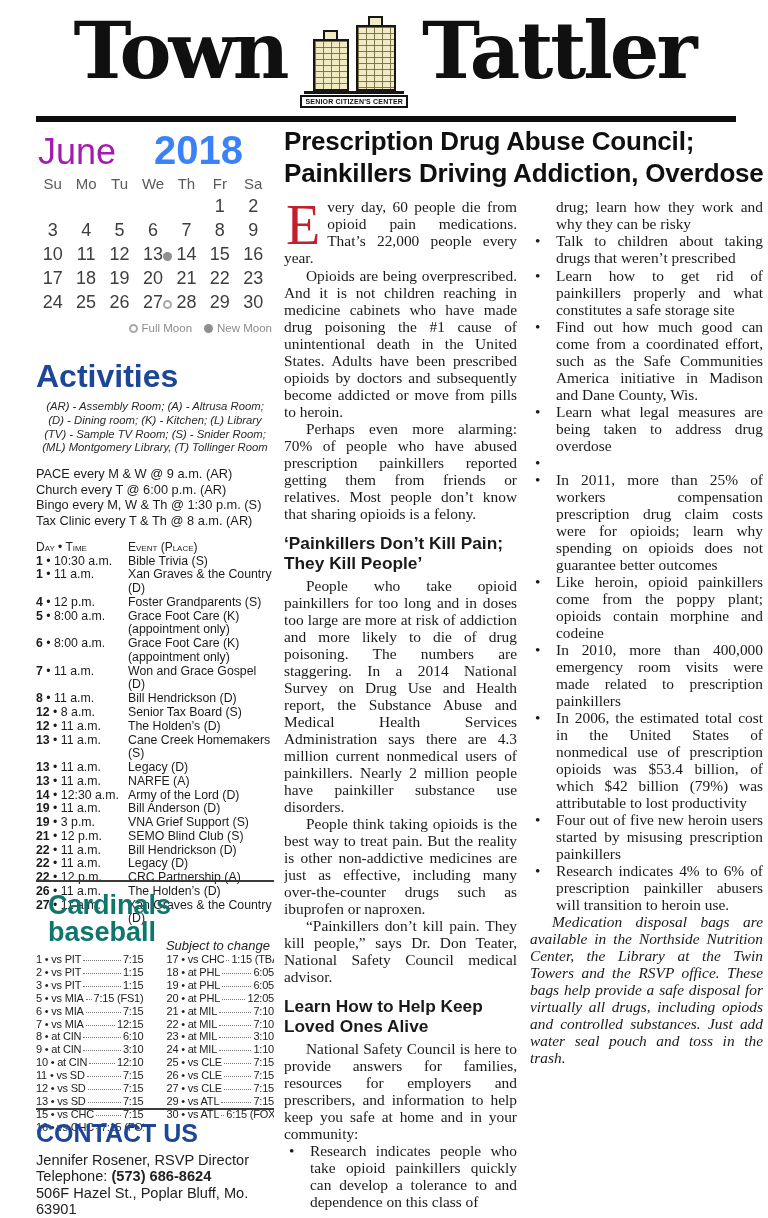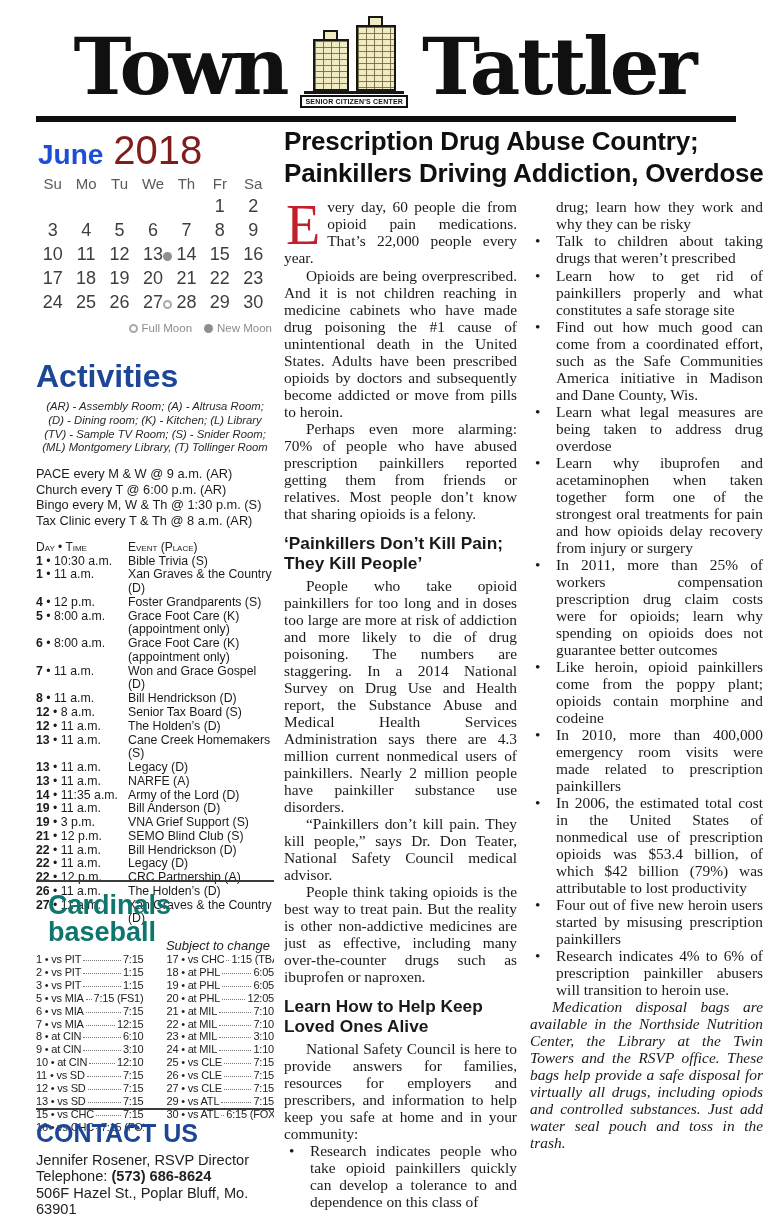--- a/index.html
+++ b/index.html
@@ -4,43 +4,43 @@
 <style>
   * { margin:0; padding:0; box-sizing:border-box; }
   html,body { background:#e8e8e8; }
   .page { position:relative; width:768px; height:1218px; background:#ffffff; overflow:hidden;
           font-family:"Liberation Sans", sans-serif; margin:0 auto; }
 
   
   .masthead { position:absolute; top:6px; left:40px; right:40px; height:106px;
               display:flex; align-items:flex-end; justify-content:center; gap:14px; }
   .mast-word { font-family:"DejaVu Serif", serif; font-weight:700; font-size:78px;
-               line-height:.95; color:#101010; letter-spacing:-3px; margin-bottom:8px; }
+               line-height:.95; color:#101010; letter-spacing:-3px; margin-bottom:24px; }
   .logo { display:flex; flex-direction:column; align-items:center; margin-bottom:4px; }
   .towers { display:flex; align-items:flex-end; gap:7px; }
   .tower-wrap { display:flex; flex-direction:column; align-items:center; }
   .tower-cap { width:15px; height:9px; background:#f1ebc4; border:2px solid #161616; border-bottom:none; }
   .tower { background-color:#f1ebc4;
            background-image:repeating-linear-gradient(to bottom, rgba(110,100,60,.85) 0 1px, transparent 1px 6px),
                             repeating-linear-gradient(to right, rgba(110,100,60,.85) 0 1px, transparent 1px 8px);
            border:2.5px solid #161616; }
   .t1 .tower { width:36px; height:52px; }
   .t2 .tower { width:40px; height:66px; }
   .logo-base { width:100px; height:3px; background:#161616; margin-top:0; }
   .logo-label { margin-top:1px; background:#fff; border:2px solid #111; color:#111;
                 font-size:7px; font-weight:700; padding:1px 3px; white-space:nowrap; letter-spacing:.2px; }
   .double-rule { position:absolute; top:116px; left:36px; right:32px; height:3px;
                  border-top:4px solid #0e0e0e; border-bottom:2px solid #0e0e0e; }
 
   
   .left-col { position:absolute; top:130px; left:36px; width:238px; height:1088px; }
   .calendar { position:absolute; top:0; left:0; right:0; }
   .cal-head { display:flex; align-items:baseline; gap:10px; margin:0 0 4px 2px; }
-  .cal-month { color:#1d4ed8; font-weight:700; font-size:28px; line-height:1; }
-  .cal-year  { color:#7f1d1d; font-weight:400; font-size:40px; line-height:1; }
+  .cal-month { color:#a21caf; font-weight:400; font-size:36px; line-height:1; }
+  .cal-year  { color:#3b82f6; font-weight:700; font-size:40px; line-height:1;margin-left:28px; }
   .cal-grid { display:grid; grid-template-columns:repeat(7,1fr); width:234px; }
   .cal-cell { position:relative; height:24px; font-size:18px; line-height:24px; text-align:center; color:#3e3e3e; }
   .cal-hdr { height:20px; font-size:15px; line-height:20px; color:#5a5a5a; }
   .moon { width:9px; height:9px; border-radius:50%; display:none; }
   .cal-cell .moon { position:absolute; right:-2px; bottom:5px; }
   .moon.new  { display:inline-block; background:#8f8f8f; }
   .moon.full { display:inline-block; background:#fff; border:2px solid #a8a8a8; }
   .cal-legend { display:flex; justify-content:flex-end; gap:12px; margin-top:8px;
                 font-size:11.5px; color:#8c8c8c; padding-right:2px; }
   .leg-item { display:flex; align-items:center; gap:4px; }
@@ -249,21 +249,21 @@
         </div>
           <div class="ev-row">
           <span class="ev-left"><b>13</b><span> • </span><span>11 a.m.</span></span>
           <span class="ev-name">Legacy (D)</span>
         </div>
           <div class="ev-row">
           <span class="ev-left"><b>13</b><span> • </span><span>11 a.m.</span></span>
           <span class="ev-name">NARFE (A)</span>
         </div>
           <div class="ev-row">
-          <span class="ev-left"><b>14</b><span> • </span><span>11:35 a.m.</span></span>
+          <span class="ev-left"><b>14</b><span> • </span><span>12:30 a.m.</span></span>
           <span class="ev-name">Army of the Lord (D)</span>
         </div>
           <div class="ev-row">
           <span class="ev-left"><b>19</b><span> • </span><span>11 a.m.</span></span>
           <span class="ev-name">Bill Anderson (D)</span>
         </div>
           <div class="ev-row">
           <span class="ev-left"><b>19</b><span> • </span><span>3 p.m.</span></span>
           <span class="ev-name">VNA Grief Support (S)</span>
         </div>
@@ -449,33 +449,33 @@
       <div class="c-line">Jennifer Rosener, RSVP Director</div>
       <div class="c-line"><span>Telephone: </span><b>(573) 686-8624</b></div>
       <div class="c-line">506F Hazel St., Poplar Bluff, Mo. 63901</div>
       <div class="c-line">jennifer.rosener@thecrc.org</div>
     </section>
 
   </aside>
 
   <main class="article">
     <h1 class="headline">
-      <div>Prescription Drug Abuse Country;</div>
+      <div>Prescription Drug Abuse Council;</div>
       <div>Painkillers Driving Addiction, Overdose</div>
     </h1>
     <div class="cols">
       <div class="col">
         <div class="lead"><span class="dropcap">E</span><span>very day, 60 people die from opioid pain medications. That’s 22,000 people every year.</span></div>
         <div>
             <div class="blk p"><span class="btext">Opioids are being overprescribed. And it is not children reaching in medicine cabinets who have made drug poisoning the #1 cause of unintentional death in the United States. Adults have been prescribed opioids by doctors and subsequently become addicted or move from pills to heroin.</span></div>
             <div class="blk p"><span class="btext">Perhaps even more alarming: 70% of people who have abused prescription painkillers reported getting them from friends or relatives. Most people don’t know that sharing opioids is a felony.</span></div>
             <div class="blk h"><span class="btext">‘Painkillers Don’t Kill Pain; They Kill People’</span></div>
             <div class="blk p"><span class="btext">People who take opioid painkillers for too long and in doses too large are more at risk of addiction and more likely to die of drug poisoning. The numbers are staggering. In a 2014 National Survey on Drug Use and Health report, the Substance Abuse and Medical Health Services Administration says there are 4.3 million current nonmedical users of painkillers. Nearly 2 million people have painkiller substance use disorders.</span></div>
+            <div class="blk p"><span class="btext">People think taking opioids is the best way to treat pain. But the reality is other non-addictive medicines are just as effective, including many over-the-counter drugs such as ibuprofen or naproxen.</span></div>
             <div class="blk p"><span class="btext">“Painkillers don’t kill pain. They kill people,” says Dr. Don Teater, National Safety Council medical advisor.</span></div>
-            <div class="blk p"><span class="btext">People think taking opioids is the best way to treat pain. But the reality is other non-addictive medicines are just as effective, including many over-the-counter drugs such as ibuprofen or naproxen.</span></div>
             <div class="blk h"><span class="btext">Learn How to Help Keep Loved Ones Alive</span></div>
             <div class="blk p"><span class="btext">National Safety Council is here to provide answers for families, resources for employers and prescribers, and information to help keep you safe at home and in your community:</span></div>
             <div class="blk b">
               <span class="bmark">•</span>
               <span class="btext">Research indicates people who take opioid painkillers quickly can develop a tolerance to and dependence on this class of</span>
             </div>
           </div>
       </div>
       <div class="col">
         <div>
@@ -491,21 +491,20 @@
             <div class="blk b">
               <span class="bmark">•</span>
               <span class="btext">Find out how much good can come from a coordinated effort, such as the Safe Communities America initiative in Madison and Dane County, Wis.</span>
             </div>
             <div class="blk b">
               <span class="bmark">•</span>
               <span class="btext">Learn what legal measures are being taken to address drug overdose</span>
             </div>
             <div class="blk b">
               <span class="bmark">•</span>
-              <span class="btext">Learn why ibuprofen and acetaminophen when taken together form one of the strongest oral treatments for pain and how opioids delay recovery from injury or surgery</span>
             </div>
             <div class="blk b">
               <span class="bmark">•</span>
               <span class="btext">In 2011, more than 25% of workers compensation prescription drug claim costs were for opioids;  learn why spending on opioids does not guarantee better outcomes</span>
             </div>
             <div class="blk b">
               <span class="bmark">•</span>
               <span class="btext">Like heroin, opioid painkillers come from the poppy plant; opioids contain morphine and codeine</span>
             </div>
             <div class="blk b">

